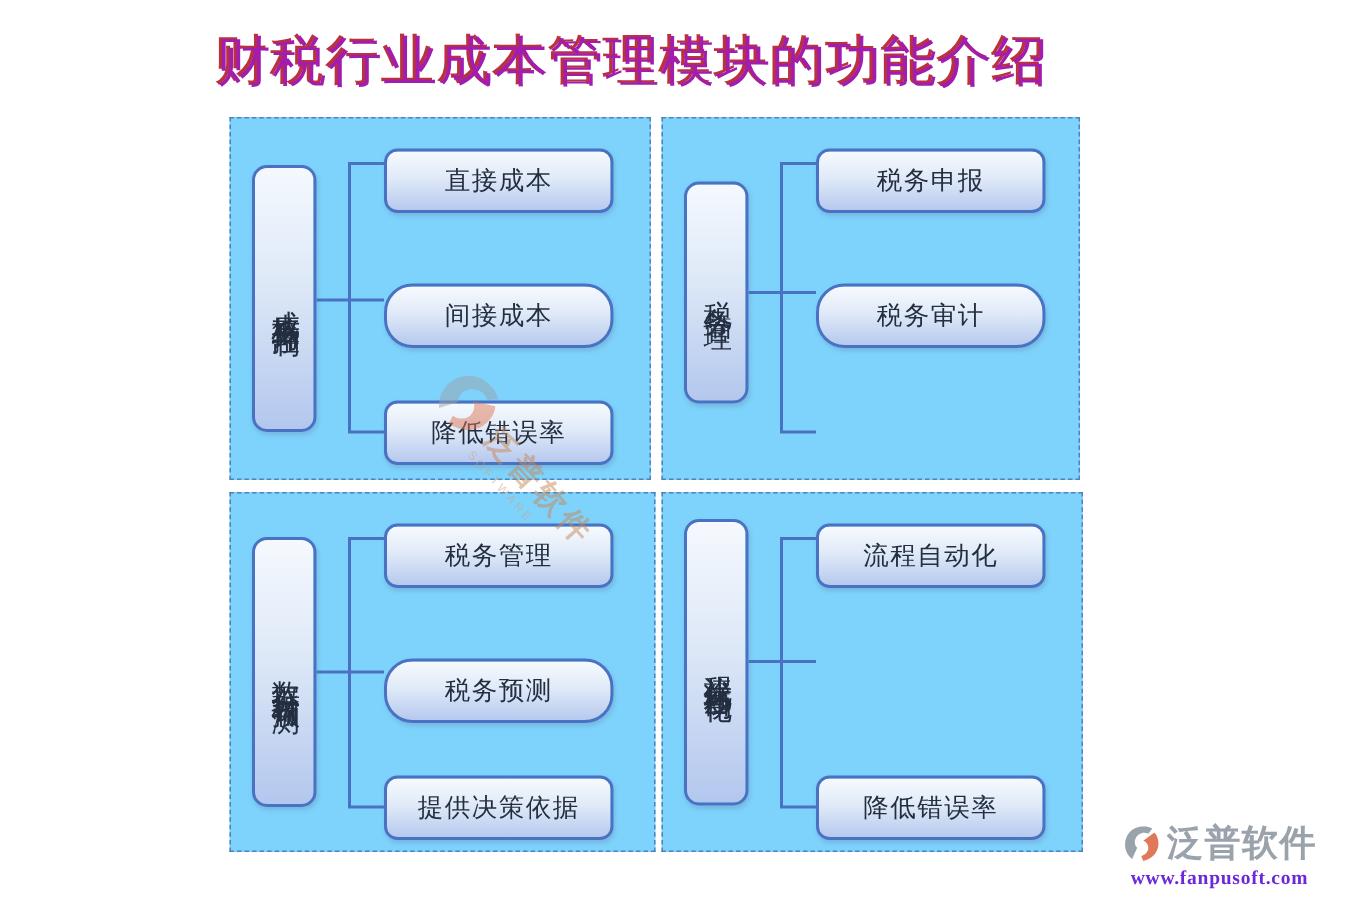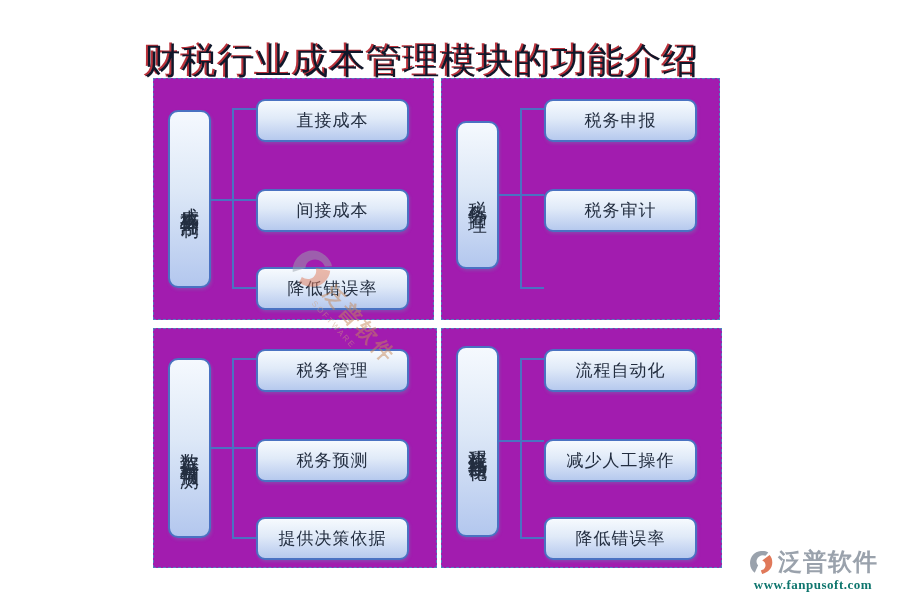--- a/index.html
+++ b/index.html
@@ -3,26 +3,25 @@
 <meta charset="utf-8">
 <style>
   html,body{margin:0;padding:0;background:#ffffff;}
   #canvas{
     position:relative;width:900px;height:600px;background:#ffffff;overflow:hidden;
     font-family:"Liberation Serif","DejaVu Serif",serif;
   }
   
   .title{
     position:absolute;left:142px;top:22px;width:560px;text-align:center;
-    font-size:36px;line-height:1.1;color:#0f172a;letter-spacing:1px;white-space:nowrap;
+    font-size:36px;line-height:1.1;color:#a21caf;letter-spacing:1px;white-space:nowrap;
     text-shadow:-2px -1px 0 rgba(178,28,38,0.9);
-    margin-top:20px;
   }
   
-  .panel{position:absolute;border:1px dashed #4f81bd;background:#a21caf;}
+  .panel{position:absolute;border:1px dashed #4f81bd;background:#7dd3fc;}
   .p1{left:153px;top:78px;width:279px;height:240px;}
   .p2{left:441px;top:78px;width:277px;height:240px;text-align:center;}
   .p3{left:153px;top:328px;width:282px;height:238px;}
   .p4{left:441px;top:328px;width:279px;height:238px;}
   
   .vlabel{
     position:absolute;left:14px;width:43px;
     border:2px solid #4a72c2;border-radius:10px;box-sizing:border-box;
     background:linear-gradient(180deg,#f5f9fe 0%,#dde8f7 45%,#b3c7ee 100%);
     box-shadow:1px 2px 3px rgba(110,130,175,0.35);
@@ -36,40 +35,40 @@
   .p4 .vlabel{top:17px;height:191px;letter-spacing:2px;}
   
   .item{
     position:absolute;left:102px;width:153px;height:43px;box-sizing:border-box;
     border:2px solid #4a72c2;border-radius:9px;
     background:linear-gradient(180deg,#f6fafe 0%,#e0eaf8 45%,#b6c9ee 100%);
     box-shadow:1px 2px 3px rgba(110,130,175,0.35);
     display:flex;align-items:center;justify-content:center;
     font-size:17px;color:#232e40;letter-spacing:1px;
   }
-  .i1{top:20px;}.i2{top:110px;}.i3{top:188px;}
+  .i1{top:20px;}.i2{top:110px;border-radius:19px;}.i3{top:188px;}
   
   .trunk{position:absolute;left:78px;top:29px;width:1.5px;height:180px;background:#4a72c2;}
   .stub{position:absolute;left:78px;width:24px;height:1.5px;background:#4a72c2;}
   .s1{top:29px;}.s3{top:208px;}
   .midline{position:absolute;left:57px;width:45px;height:1.5px;background:#4a72c2;}
   
   .watermark{
     position:absolute;left:314px;top:238px;display:flex;align-items:flex-start;gap:3px;
     transform:rotate(48deg);transform-origin:0 0;opacity:0.5;
   }
   .wm-body{display:flex;flex-direction:column;align-items:flex-start;margin-top:10px;}
   .wm-text{font-size:21px;font-weight:bold;color:#c8895a;letter-spacing:3px;white-space:nowrap;}
   .wm-sub{font-size:8px;color:#cfa07c;letter-spacing:2px;margin-top:1px;white-space:nowrap;
           font-family:"Liberation Sans","DejaVu Sans",sans-serif;}
   
   .logo{position:absolute;left:748px;top:546px;display:flex;flex-direction:column;align-items:center;}
   .logo-row{display:flex;align-items:center;gap:3px;}
   .logo-name{font-size:24px;font-weight:bold;color:#9aa2ac;letter-spacing:1px;white-space:nowrap;}
-  .logo-url{font-size:13px;font-weight:bold;color:#0f766e;letter-spacing:0.5px;margin-top:-1px;
+  .logo-url{font-size:13px;font-weight:bold;color:#6d28d9;letter-spacing:0.5px;margin-top:-1px;
             white-space:nowrap;}
 </style>
 </head>
 <body>
 
 <div id="canvas">
 
   <div class="title">财税行业成本管理模块的功能介绍</div>
 
   <div class="panel p1">
@@ -104,21 +103,20 @@
     <div class="item i3">提供决策依据</div>
   </div>
 
   <div class="panel p4">
     <div class="vlabel">流程优化与自动化</div>
     <div class="trunk"></div>
     <div class="stub s1"></div>
     <div class="midline" style="top:111px"></div>
     <div class="stub s3"></div>
     <div class="item i1">流程自动化</div>
-    <div class="item i2">减少人工操作</div>
     <div class="item i3">降低错误率</div>
   </div>
 
   <div class="watermark">
     <span>
       <svg width="44" height="44" viewBox="0 0 40 40">
         <path fill="#9aa2ac" d="M19 3 C9 4 3 12 3 21 C3 27 6 32 10 35 L15 24 C13 22 12 19 13 16 C15 10 21 8 26 10 L30 5 C27 3 23 2.6 19 3 Z"></path>
         <path fill="#e0795a" d="M32 9 L21 17 C24 18 26 21 26 24 C26 28 23 31 19 32 L21 37 C30 35 36 28 36 20 C36 16 35 12 32 9 Z"></path>
       </svg>
     </span>

